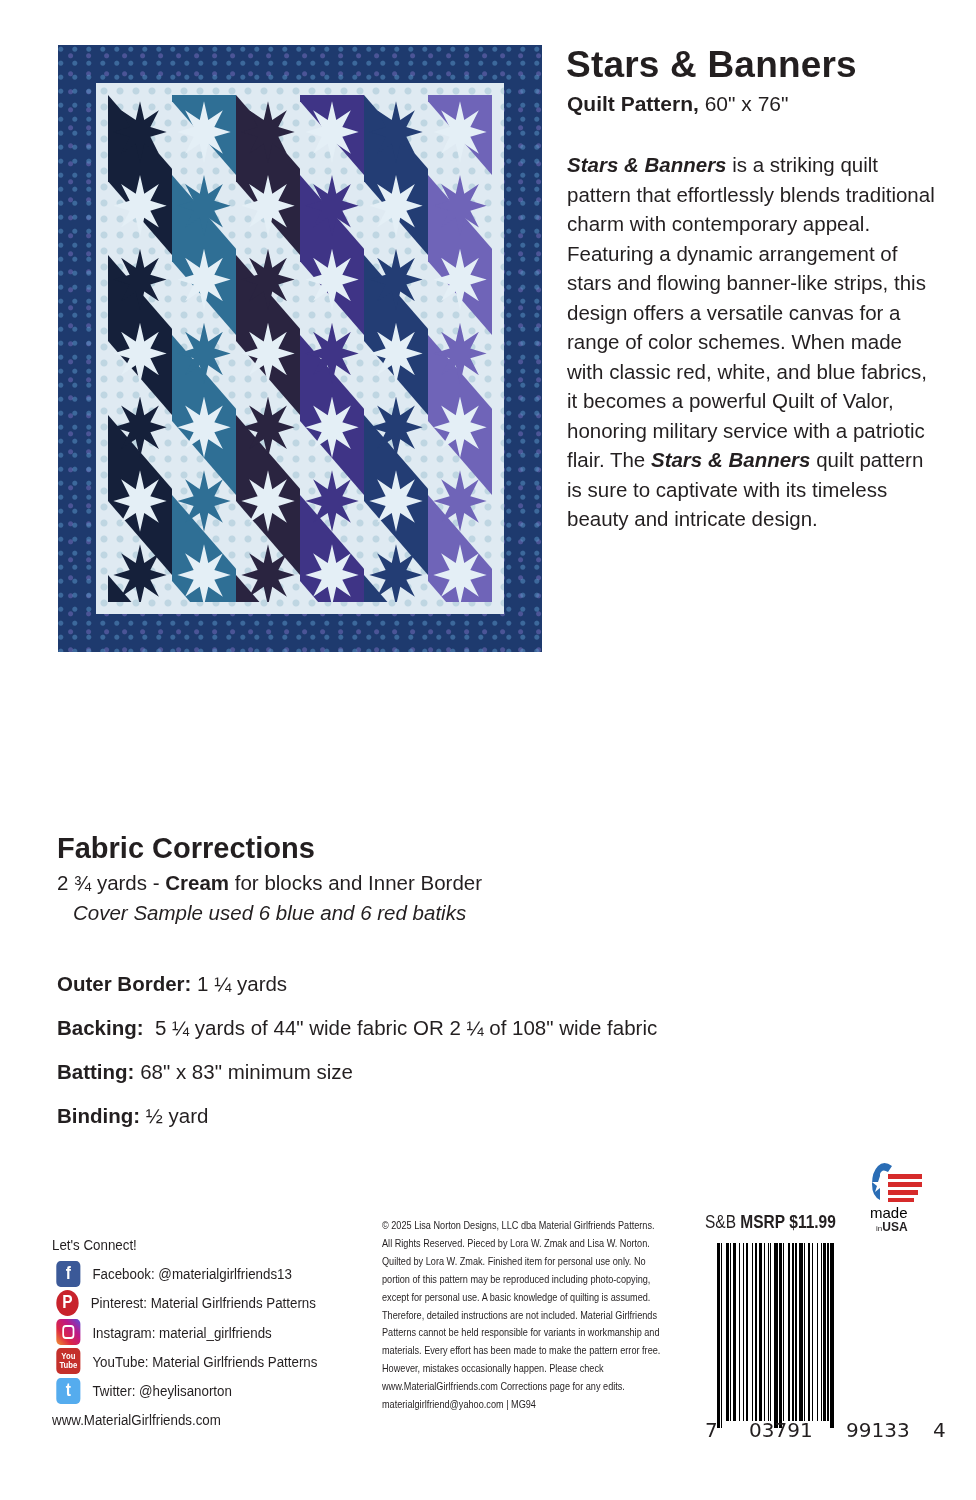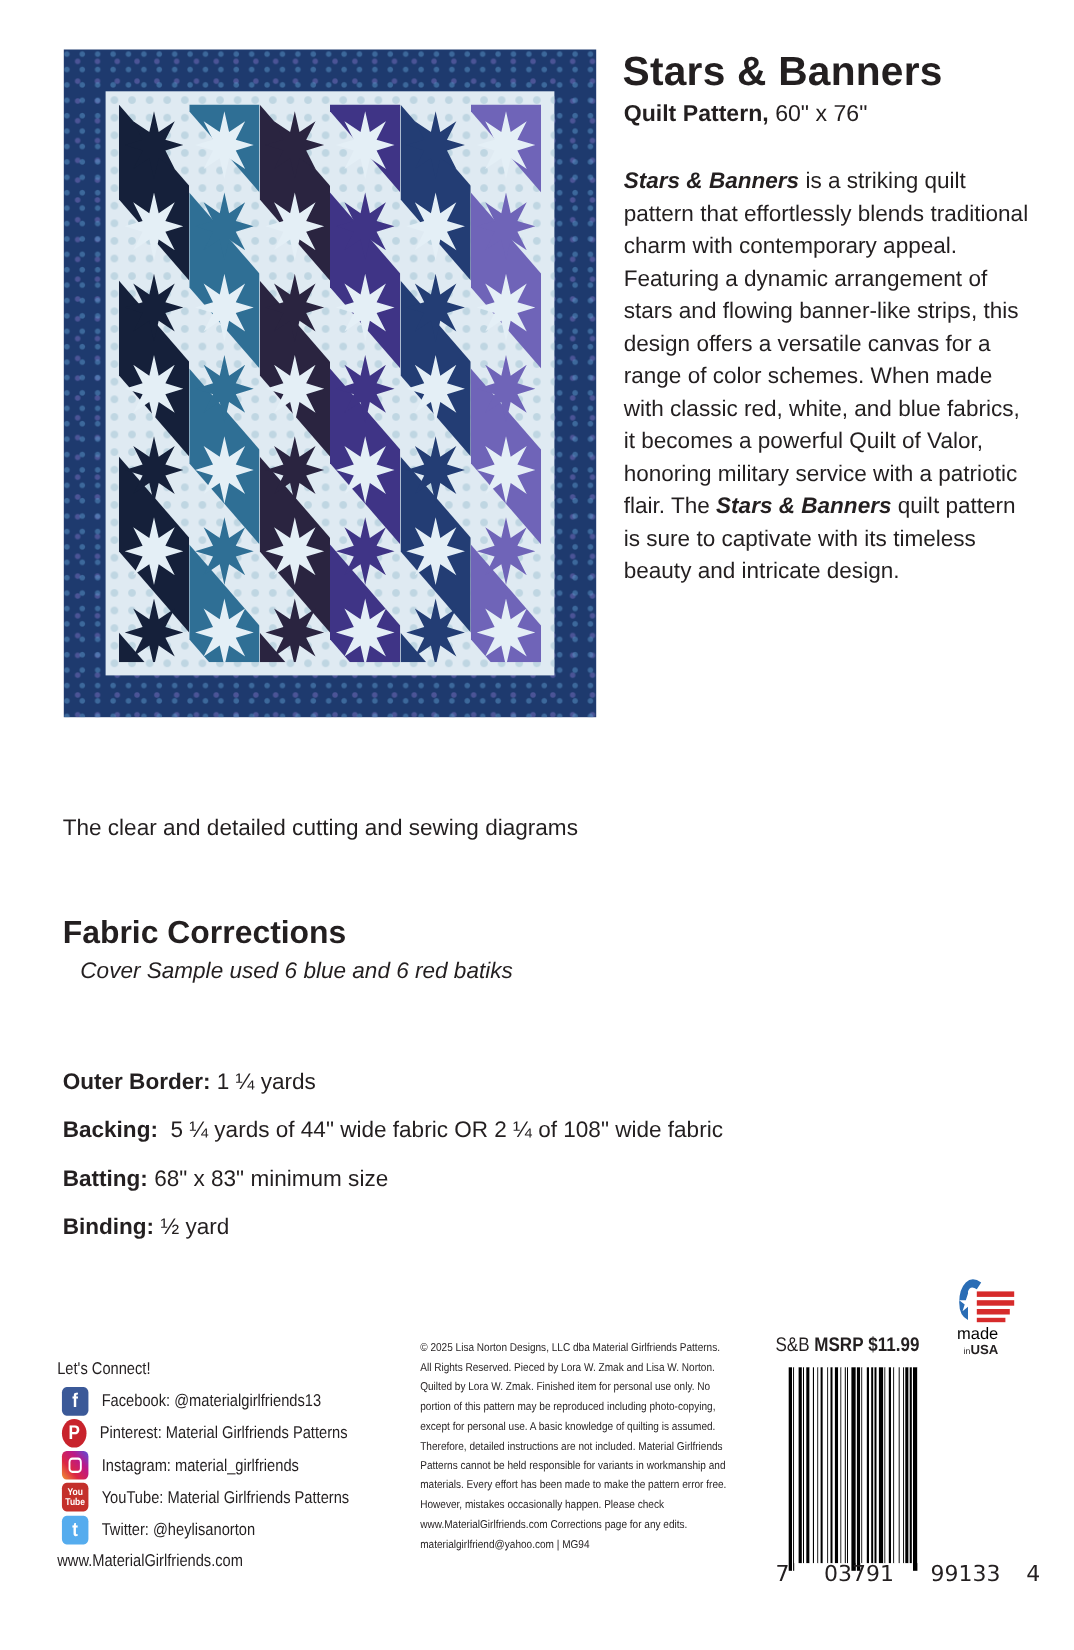--- a/index.html
+++ b/index.html
@@ -162,25 +162,25 @@
 
 <div class="caption">
 </div>
 
 <div class="title">Stars &amp; Banners</div>
 <div class="subtitle"><b>Quilt Pattern,</b><span> 60" x 76"</span></div>
 
 <div class="desc"><i>Stars &amp; Banners</i><span> is a striking quilt pattern that effortlessly blends traditional charm with contemporary appeal. Featuring a dynamic arrangement of stars and flowing banner-like strips, this design offers a versatile canvas for a range of color schemes. When made with classic red, white, and blue fabrics, it becomes a powerful Quilt of Valor, honoring military service with a patriotic flair. The </span><i>Stars &amp; Banners</i><span> quilt pattern is sure to captivate with its timeless beauty and intricate design.</span></div>
 
 <div class="intro">
-  <div>The clear and detailed cutting and sewing diagrams</div>
 </div>
 
 <div class="fab-title">Fabric Corrections</div>
 <div class="fab-lines">
+  <div><span>2 ¾ yards -  </span><b>Cream</b><span> for blocks and Inner Border</span></div>
   <div class="note">Cover Sample used 6 blue and 6 red batiks</div>
 </div>
 
 <div class="req" style="top:972px"><b>Outer Border:</b><span> 1 ¼ yards</span></div>
 <div class="req" style="top:1016px"><b>Backing:</b><span style="white-space:pre">  5 ¼ yards of 44" wide fabric OR 2 ¼ of 108" wide fabric</span></div>
 <div class="req" style="top:1060px"><b>Batting:</b><span> 68" x 83" minimum size</span></div>
 <div class="req" style="top:1104px"><b>Binding:</b><span> ½ yard</span></div>
 
 <div class="connect">
   <div class="row">Let's Connect!</div>

